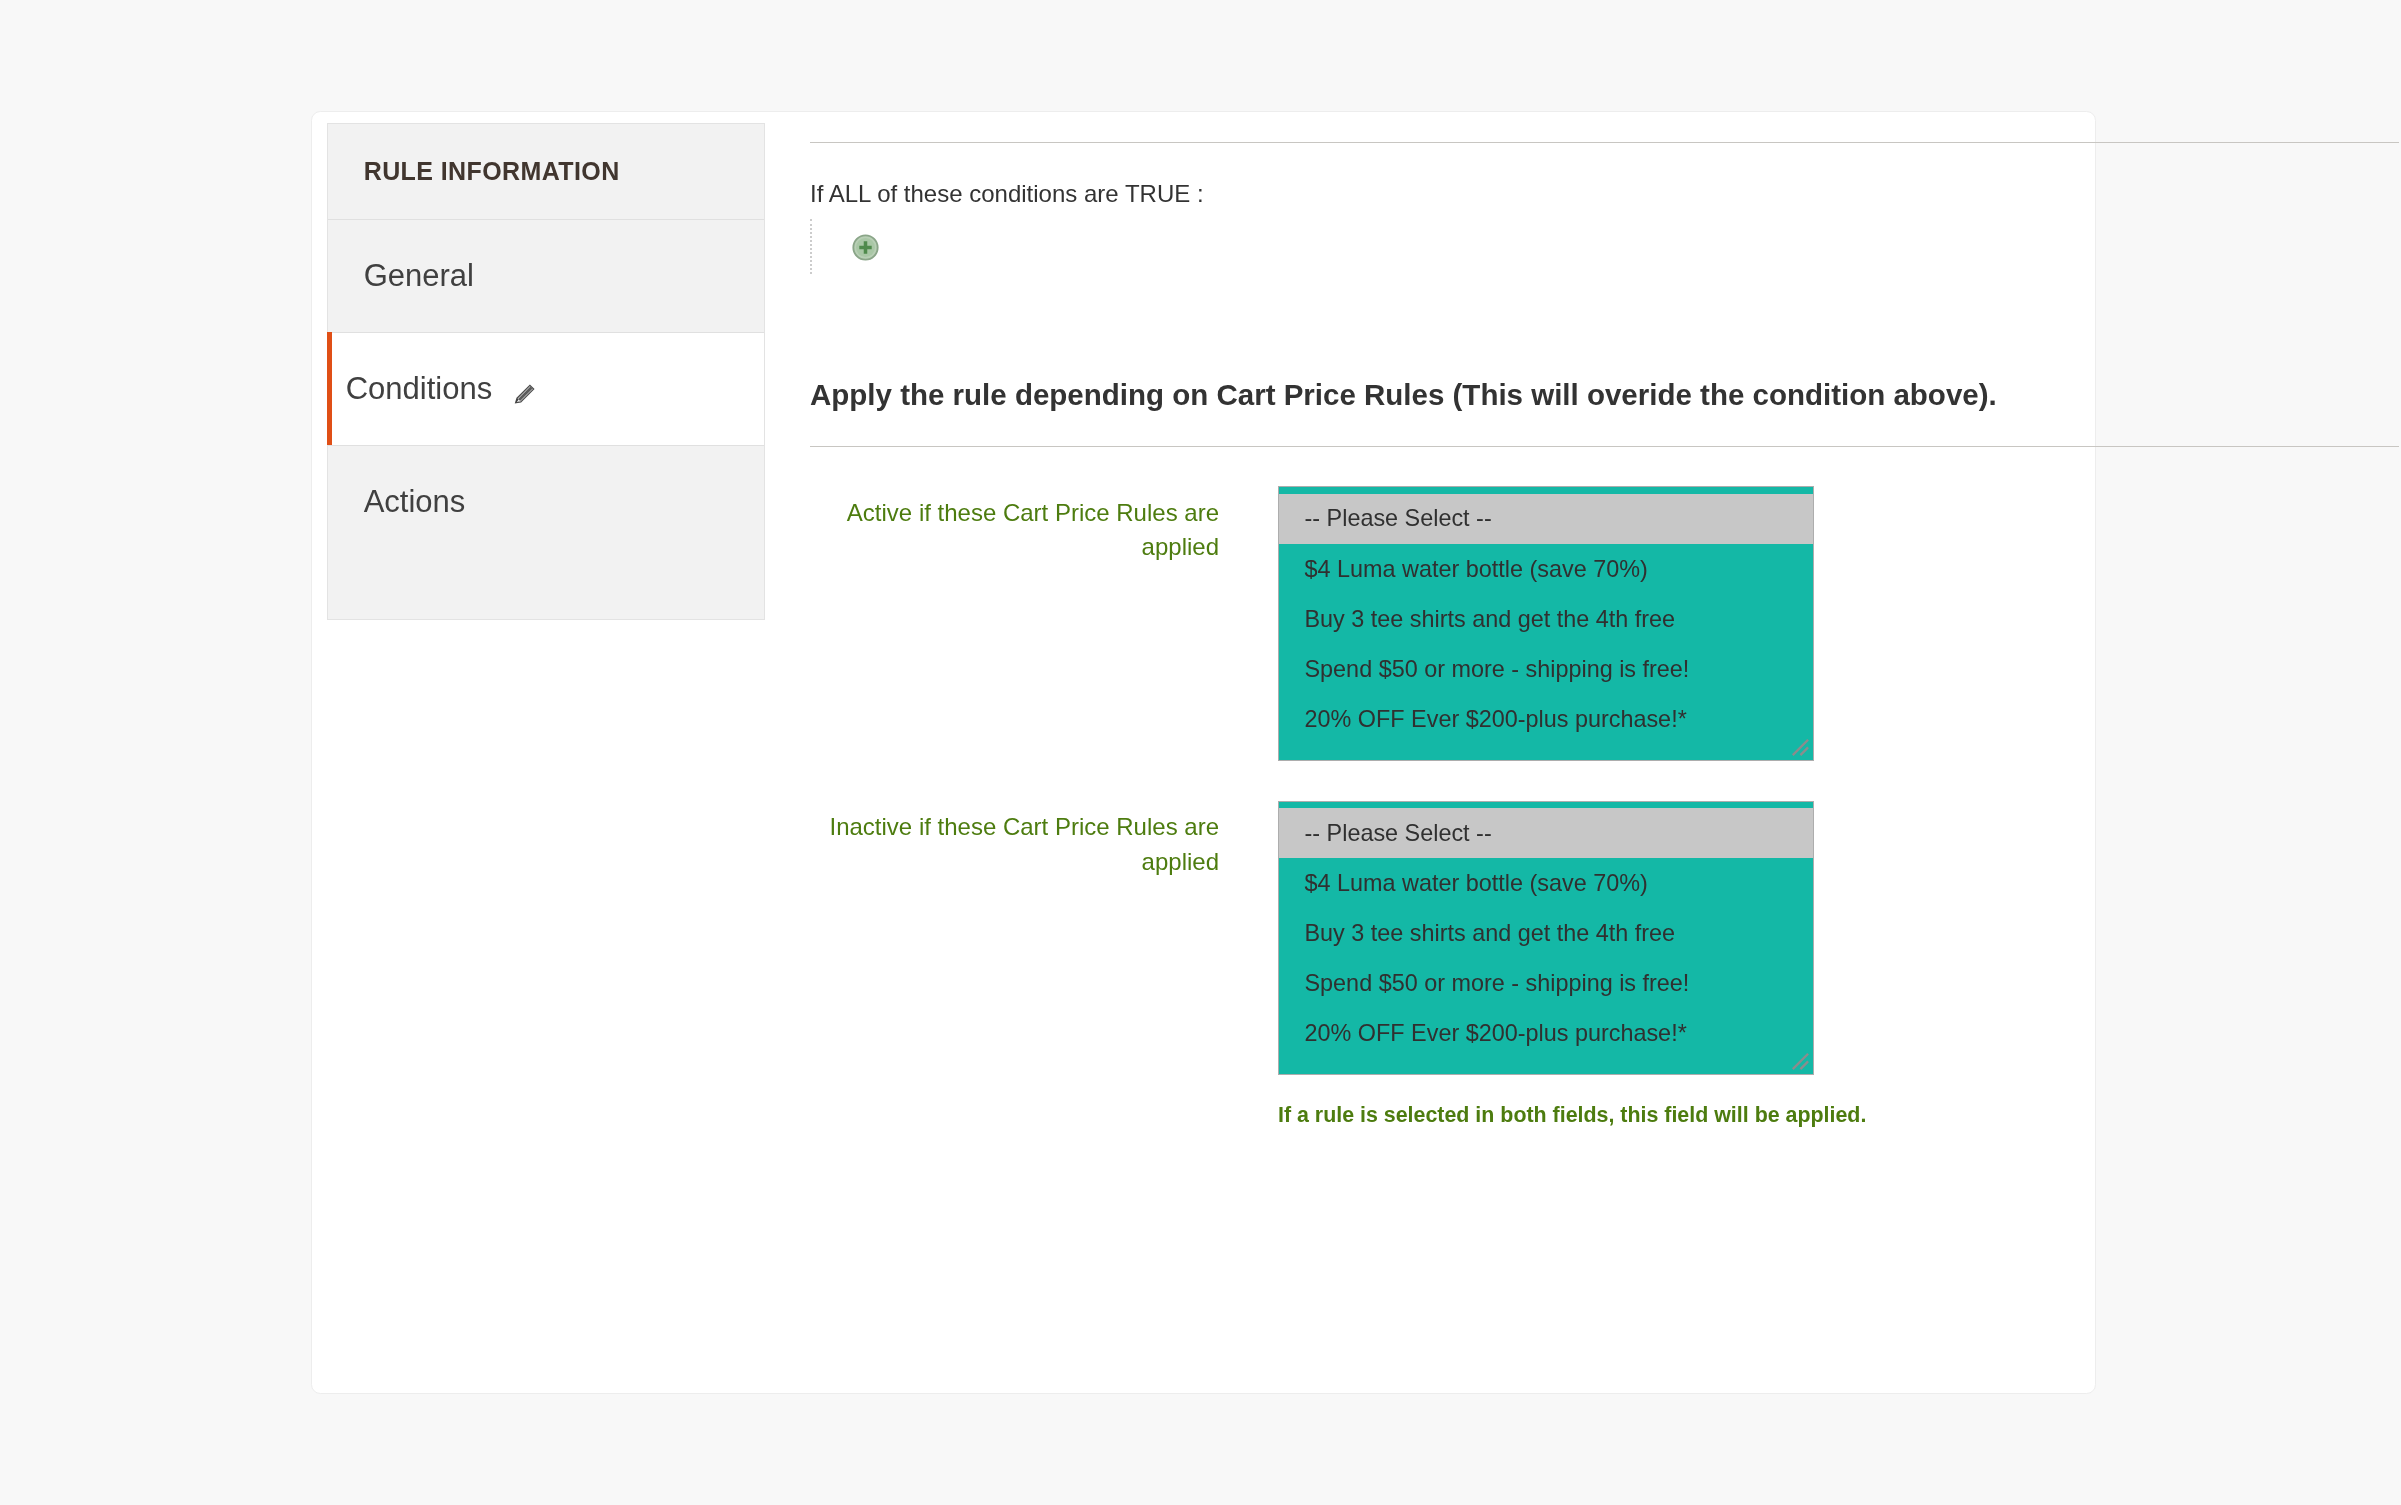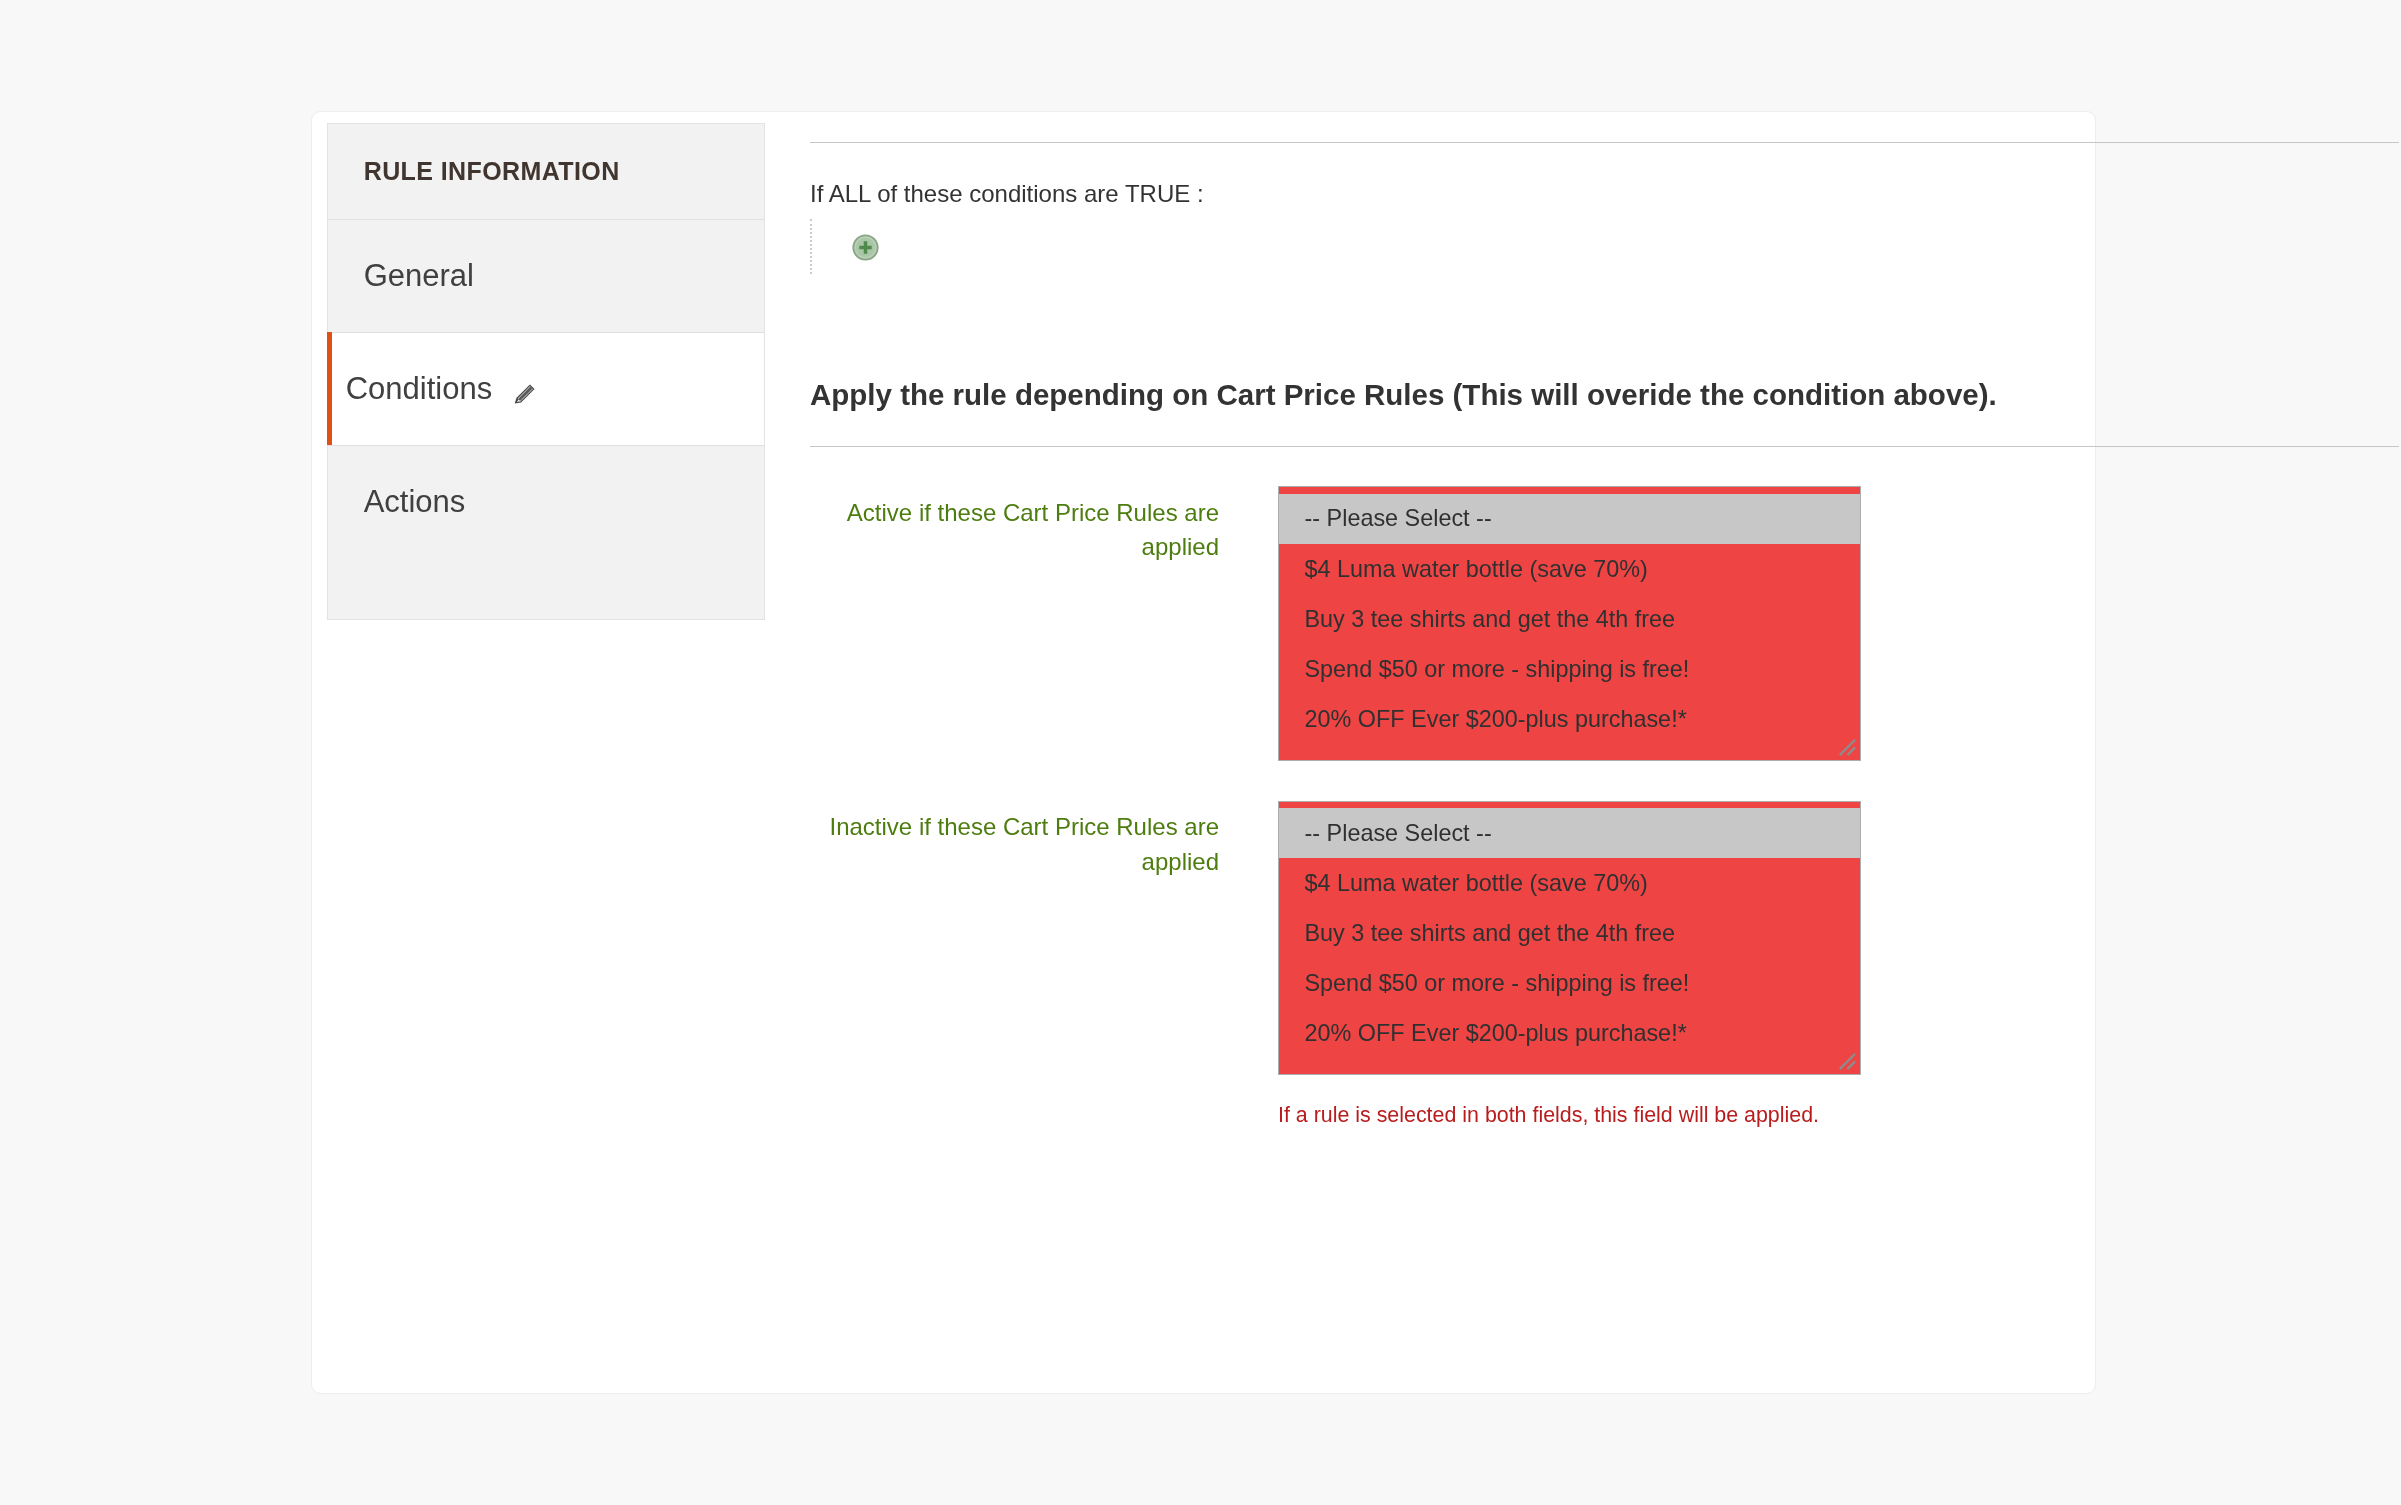--- a/index.html
+++ b/index.html
@@ -157,22 +157,22 @@
     color: #4d7c0f;
     padding-top: 9.4px;
     padding-right: 0;
     box-sizing: border-box;
   }
   .field-control {
     margin-left: 59px;
   }
 
   .multiselect {
-    width: 583px;
-    background: #ef4444;
+    width: 536px;
+    background: #14b8a6;
     border: 1.3px solid #adadad;
     box-sizing: border-box;
     position: relative;
     padding: 6.7px 0 14.7px 0;
   }
   .multiselect-option {
     font-size: 23.4px;
     line-height: 1;
     color: #303030;
     padding: 13.4px 0 13.4px 25.5px;
@@ -186,23 +186,24 @@
     position: absolute;
     right: 2.7px;
     bottom: 2.7px;
     width: 23px;
     height: 23px;
   }
   .resize-grip svg { display: block; }
 
   .field-note {
     font-size: 21.4px;
-    color: #b91c1c;
+    color: #4d7c0f;
     margin-left: 468px;
     padding-top: 28px;
+    font-weight: bold;
   }
 </style>
 </head>
 <body>
 
 <div class="page-panel">
 
   <nav class="rule-nav">
     <div class="rule-nav-title">RULE INFORMATION</div>
 

